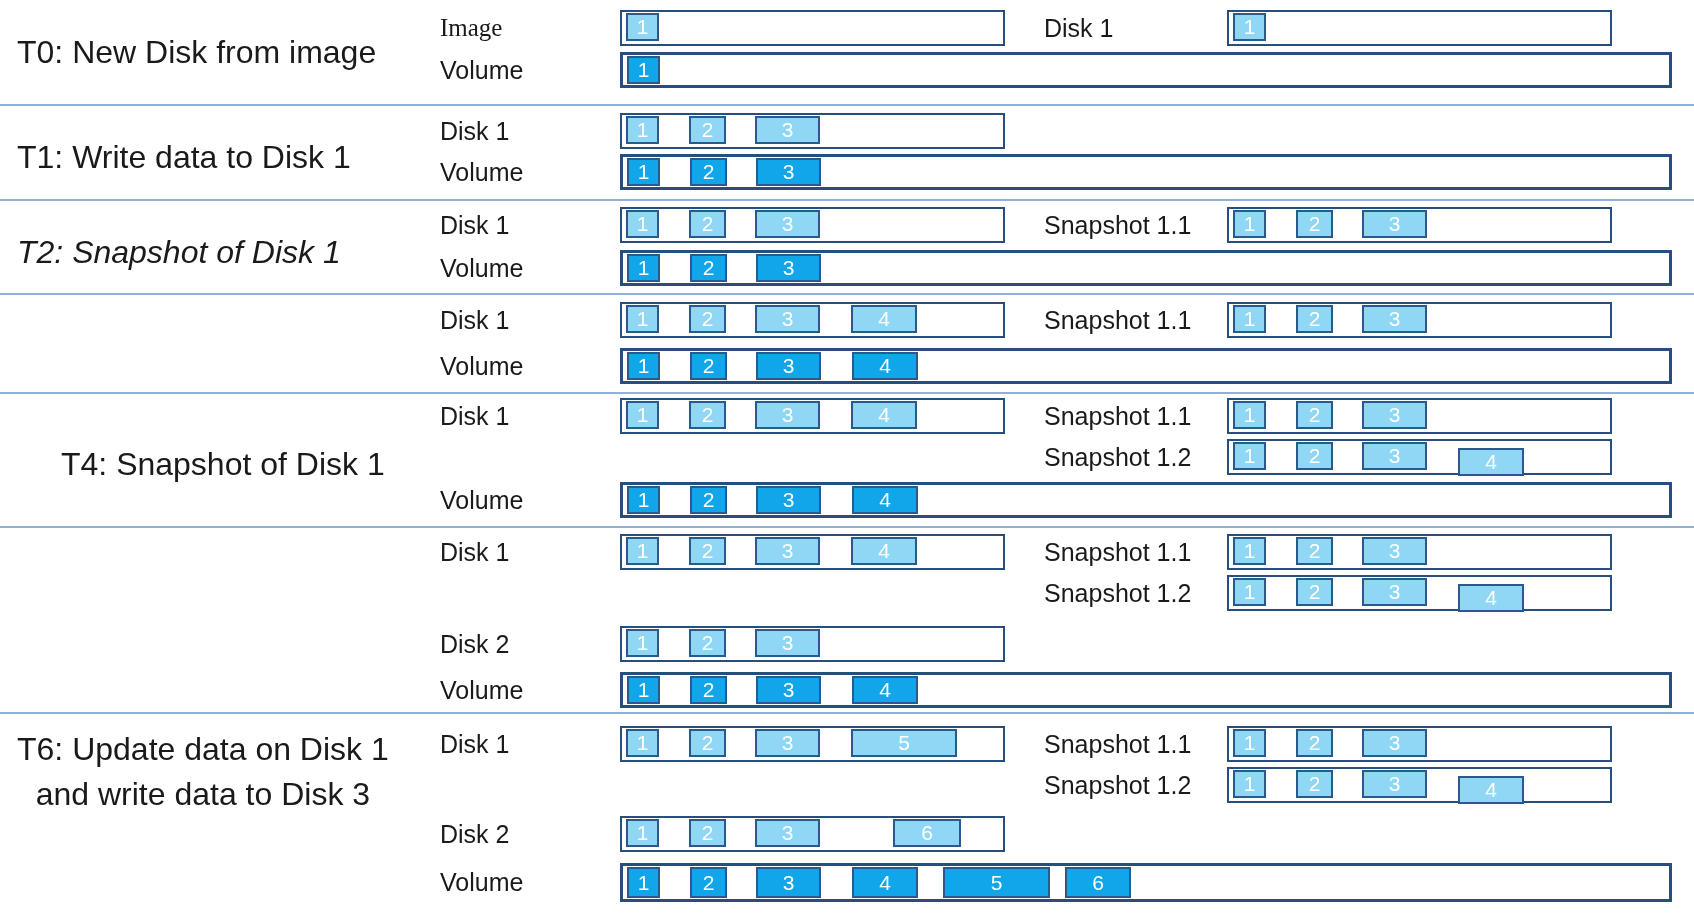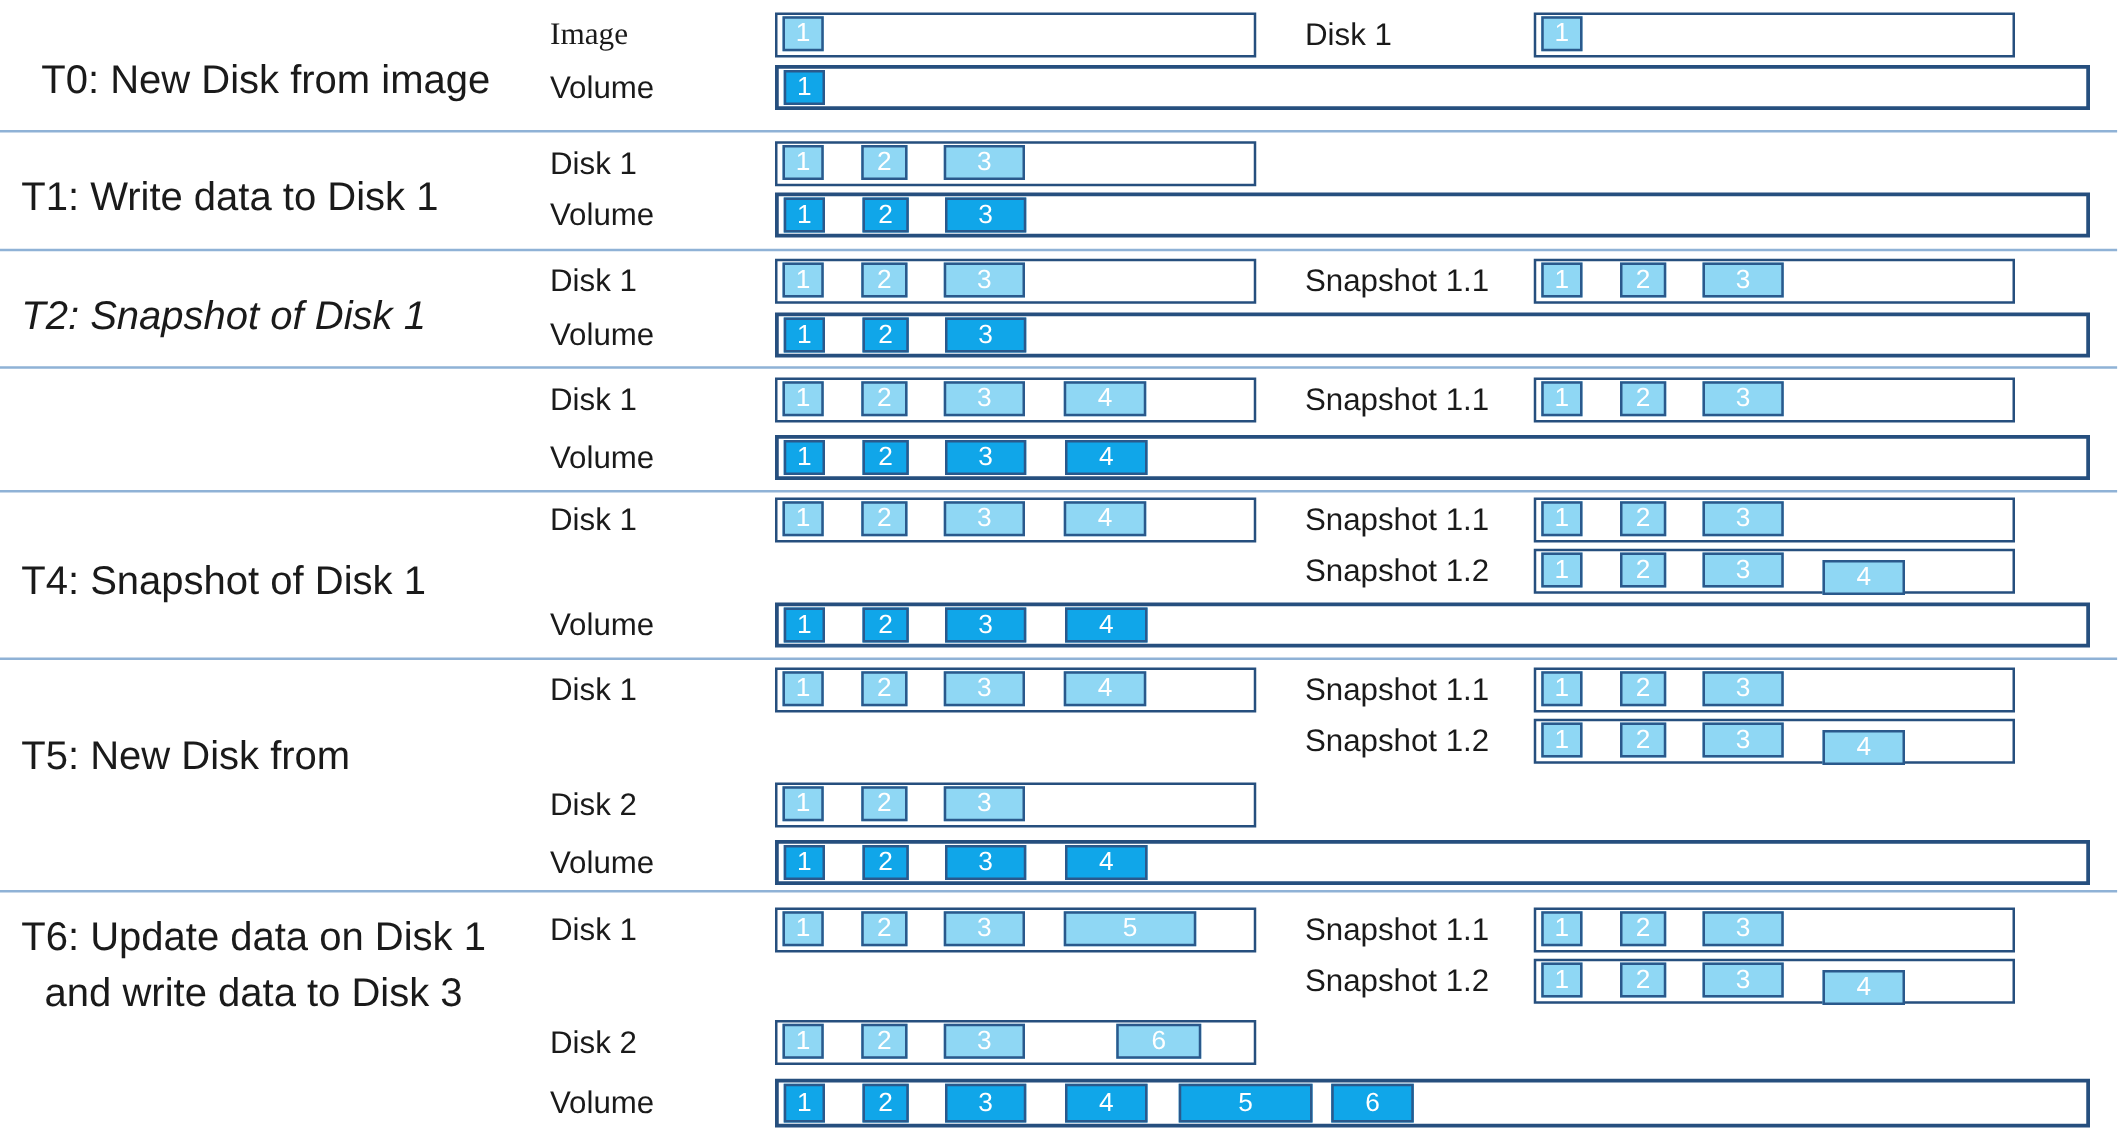--- a/index.html
+++ b/index.html
@@ -52,21 +52,21 @@
     left:0;
     width:1694px;
     height:2px;
     background:#8FB2D6;
   }
 </style>
 </head>
 <body>
 
 <div id="canvas">
-    <div class="section-title" style="top: 41px; margin-left: 16px;">
+    <div class="section-title" style="top: 30px;">
       <div>T0: New Disk from image</div>
     </div>
     <div class="row-label" style="left: 440px; top: 10px; height: 36px; font-family: Liberation Serif, serif;">Image</div>
     <div class="bar" style="left: 620px; width: 385px; top: 10px; height: 36px;">
       <div class="block light" style="left: 4px; width: 33px; top: 1px; height: 28px;">
         <span>1</span>
       </div>
     </div>
     <div class="row-label" style="left: 1044px; top: 10px; height: 36px;">Disk 1</div>
     <div class="bar" style="left: 1227px; width: 385px; top: 10px; height: 36px;">
@@ -185,21 +185,21 @@
         <span>2</span>
       </div>
       <div class="block dark" style="left: 133px; width: 65px; top: 1px; height: 28px;">
         <span>3</span>
       </div>
       <div class="block dark" style="left: 229px; width: 66px; top: 1px; height: 28px;">
         <span>4</span>
       </div>
     </div>
     <div class="separator" style="top: 392px;"></div>
-    <div class="section-title" style="top: 442px;">
+    <div class="section-title" style="top: 442px; margin-left: 44px;">
       <div>T4: Snapshot of Disk 1</div>
     </div>
     <div class="row-label" style="left: 440px; top: 398px; height: 36px;">Disk 1</div>
     <div class="bar" style="left: 620px; width: 385px; top: 398px; height: 36px;">
       <div class="block light" style="left: 4px; width: 33px; top: 1px; height: 28px;">
         <span>1</span>
       </div>
       <div class="block light" style="left: 67px; width: 37px; top: 1px; height: 28px;">
         <span>2</span>
       </div>
@@ -247,21 +247,20 @@
       </div>
       <div class="block dark" style="left: 133px; width: 65px; top: 1px; height: 28px;">
         <span>3</span>
       </div>
       <div class="block dark" style="left: 229px; width: 66px; top: 1px; height: 28px;">
         <span>4</span>
       </div>
     </div>
     <div class="separator" style="top: 526px;"></div>
     <div class="section-title" style="top: 582px;">
-      <div>T5: New Disk from</div>
     </div>
     <div class="row-label" style="left: 440px; top: 534px; height: 36px;">Disk 1</div>
     <div class="bar" style="left: 620px; width: 385px; top: 534px; height: 36px;">
       <div class="block light" style="left: 4px; width: 33px; top: 1px; height: 28px;">
         <span>1</span>
       </div>
       <div class="block light" style="left: 67px; width: 37px; top: 1px; height: 28px;">
         <span>2</span>
       </div>
       <div class="block light" style="left: 133px; width: 65px; top: 1px; height: 28px;">

